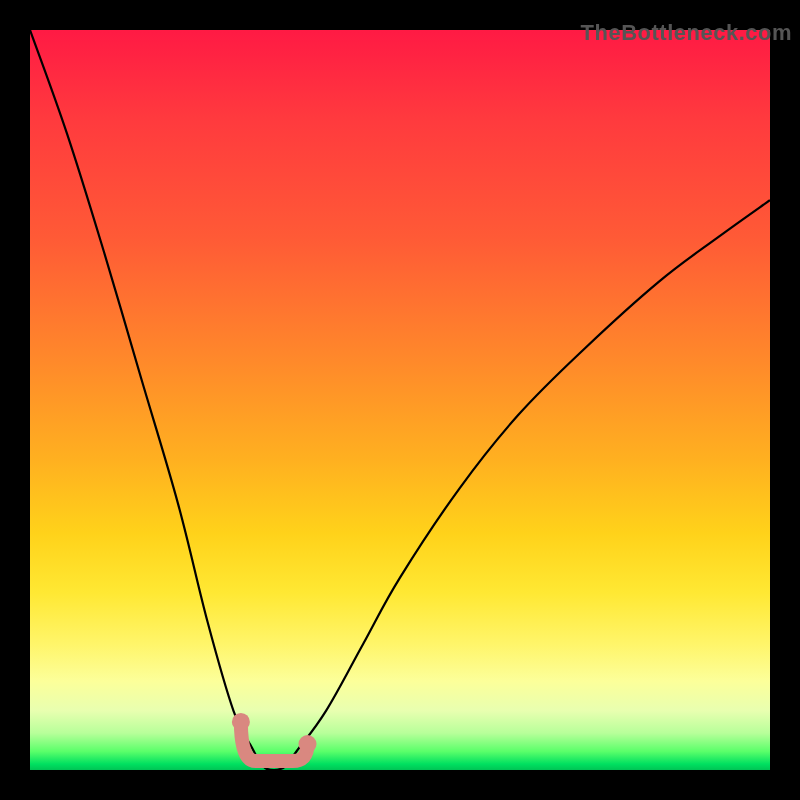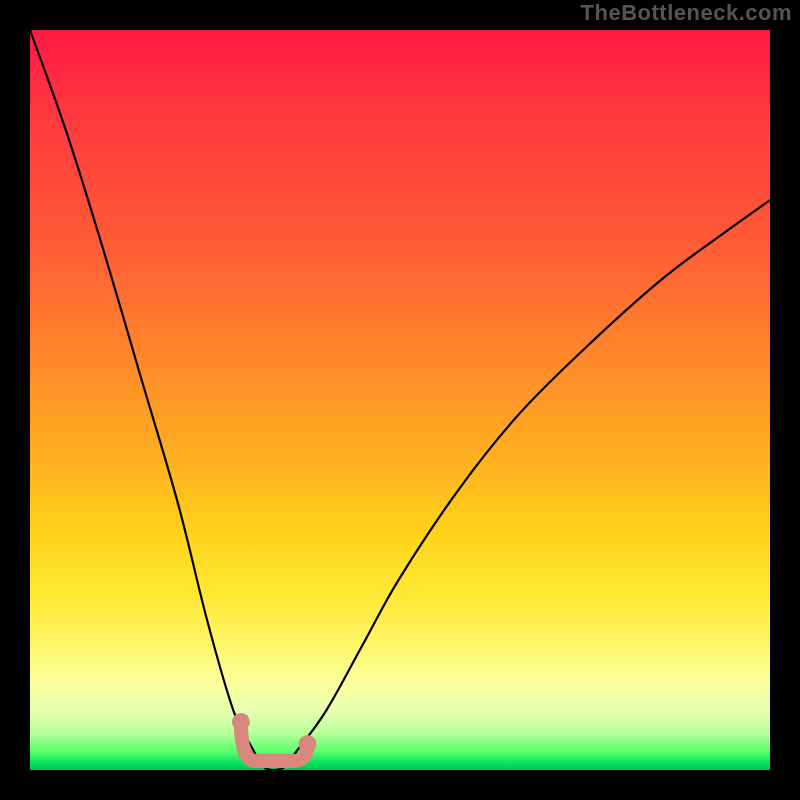--- a/index.html
+++ b/index.html
@@ -12,21 +12,21 @@
     overflow: hidden;
   }
   .frame {
     position: relative;
     width: 800px;
     height: 800px;
     background: #000;
   }
   .watermark {
     position: absolute;
-    top: 0;
+    top: 20px;
     right: 8px;
     color: #555;
     font-size: 22px;
     font-weight: 600;
     letter-spacing: 0.5px;
     z-index: 20;
   }
   
   .plot {
     position: absolute;

